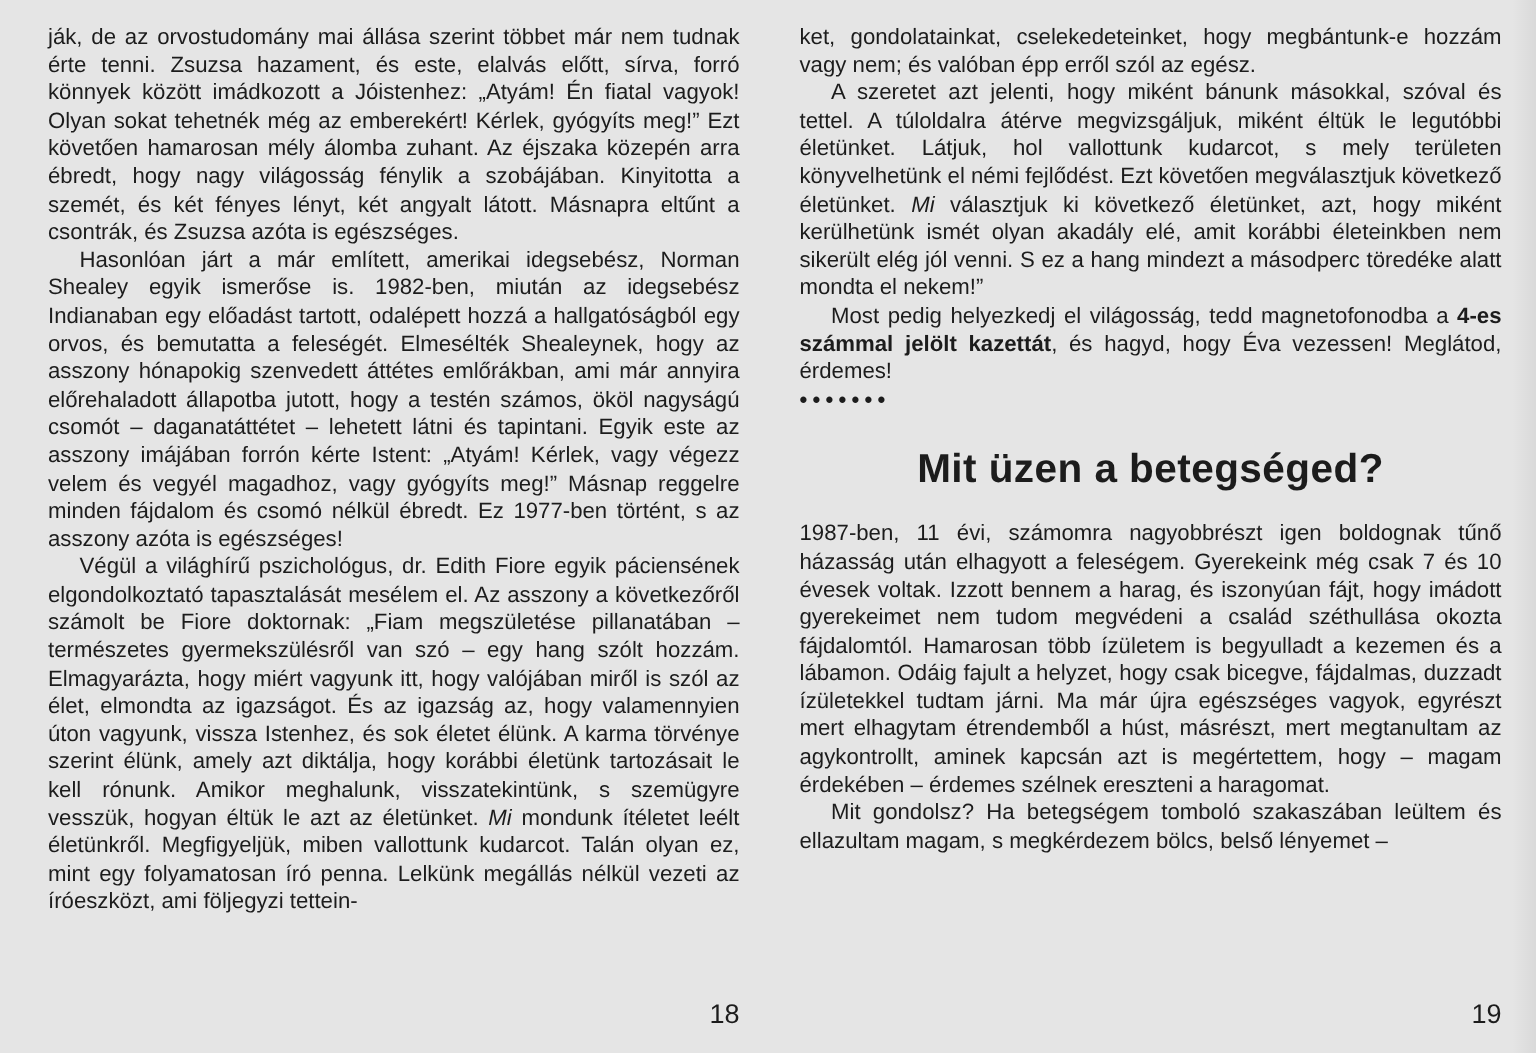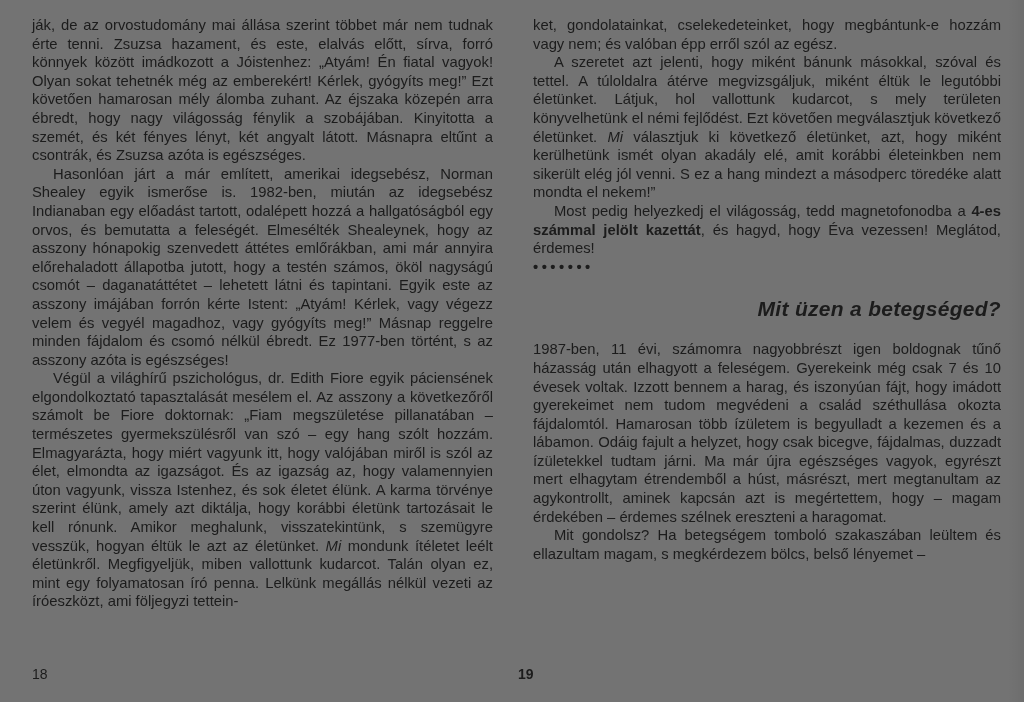--- a/index.html
+++ b/index.html
@@ -2,21 +2,21 @@
 <html lang="hu"><head>
 <meta charset="utf-8">
 <style>
   html, body { margin: 0; padding: 0; }
   body { background: #ffffff; }
 
   .spread {
     position: relative;
     width: 1024px;
     height: 702px;
-    background: #737373;
+    background: #e5e5e5;
     color: #1c1c1c;
     font-family: "Liberation Sans", sans-serif;
     overflow: hidden;
   }
   
   .spread::after {
     content: "";
     position: absolute;
     right: 0; top: 0;
     width: 16px; height: 100%;
@@ -49,35 +49,34 @@
     margin: 16px 0 0 0;
     text-align: center;
     font-size: 12px;
     font-weight: bold;
     letter-spacing: 3.5px;
     text-indent: 0 !important;
   }
 
   .section-heading {
     margin: 21px 0 19px 0;
-    text-align: right;
+    text-align: center;
     font-weight: bold;
-    font-style: italic;
-    font-size: 21px;
+    font-size: 27px;
     letter-spacing: 0.3px;
   }
 
   .page-number {
     position: absolute;
     top: 666px;
-    text-align: left;
-    font-size: 14px;
+    text-align: right;
+    font-size: 18px;
   }
   .page-number.left  { left: 32px;  width: 461px; }
-  .page-number.right { left: 518px; width: 468px; font-weight: bold; }
+  .page-number.right { left: 533px; width: 468px; }
 </style>
 </head>
 <body>
 
 <div class="spread">
 
   <div class="column left">
     <p class="no-indent" lang="hu">ják, de az orvostudomány mai állása szerint többet már nem tudnak érte tenni. Zsuzsa hazament, és este, elalvás előtt, sírva, forró könnyek között imádkozott a Jóistenhez: „Atyám! Én fiatal vagyok! Olyan sokat tehetnék még az emberekért! Kérlek, gyógyíts meg!” Ezt követően hamarosan mély álomba zuhant. Az éjszaka közepén arra ébredt, hogy nagy világosság fénylik a szobájában. Kinyitotta a szemét, és két fényes lényt, két angyalt látott. Másnapra eltűnt a csontrák, és Zsuzsa azóta is egészséges.</p>
     <p lang="hu">Hasonlóan járt a már említett, amerikai idegsebész, Norman Shealey egyik ismerőse is. 1982-ben, miután az idegsebész Indianaban egy előadást tartott, odalépett hozzá a hallgatóságból egy orvos, és bemutatta a feleségét. Elmesélték Shealeynek, hogy az asszony hónapokig szenvedett áttétes emlőrákban, ami már annyira előrehaladott állapotba jutott, hogy a testén számos, ököl nagyságú csomót – daganatáttétet – lehetett látni és tapintani. Egyik este az asszony imájában forrón kérte Istent: „Atyám! Kérlek, vagy végezz velem és vegyél magadhoz, vagy gyógyíts meg!” Másnap reggelre minden fájdalom és csomó nélkül ébredt. Ez 1977-ben történt, s az asszony azóta is egészséges!</p>
     <p lang="hu"><span>Végül a világhírű pszichológus, dr. Edith Fiore egyik páciensének elgondolkoztató tapasztalását mesélem el. Az asszony a következőről számolt be Fiore doktornak: „Fiam megszületése pillanatában – természetes gyermekszülésről van szó – egy hang szólt hozzám. Elmagyarázta, hogy miért vagyunk itt, hogy valójában miről is szól az élet, elmondta az igazságot. És az igazság az, hogy valamennyien úton vagyunk, vissza Istenhez, és sok életet élünk. A karma törvénye szerint élünk, amely azt diktálja, hogy korábbi életünk tartozásait le kell rónunk. Amikor meghalunk, visszatekintünk, s szemügyre vesszük, hogyan éltük le azt az életünket. </span><span class="italic-word">Mi</span><span> mondunk ítéletet leélt életünkről. Megfigyeljük, miben vallottunk kudarcot. Talán olyan ez, mint egy folyamatosan író penna. Lelkünk megállás nélkül vezeti az íróeszközt, ami följegyzi tettein-</span></p>

